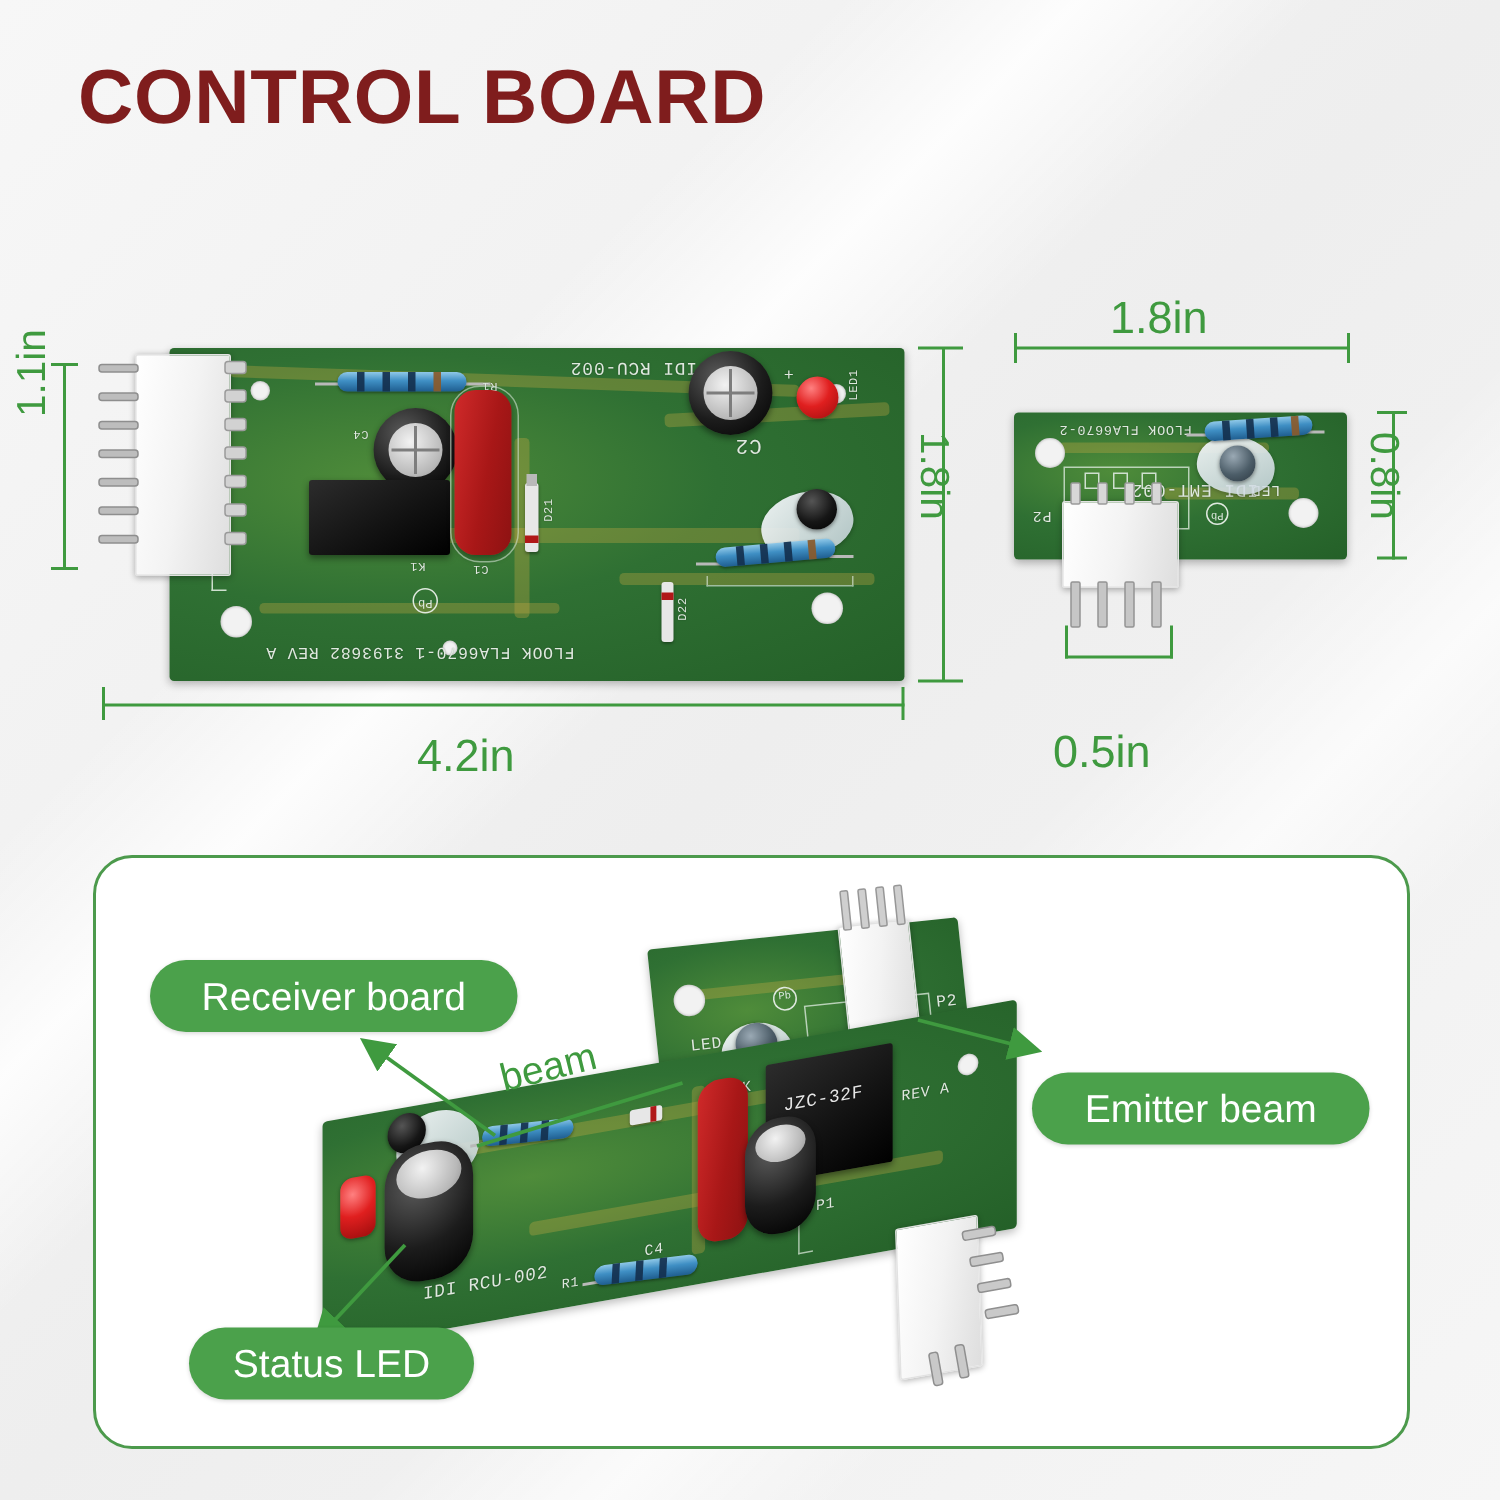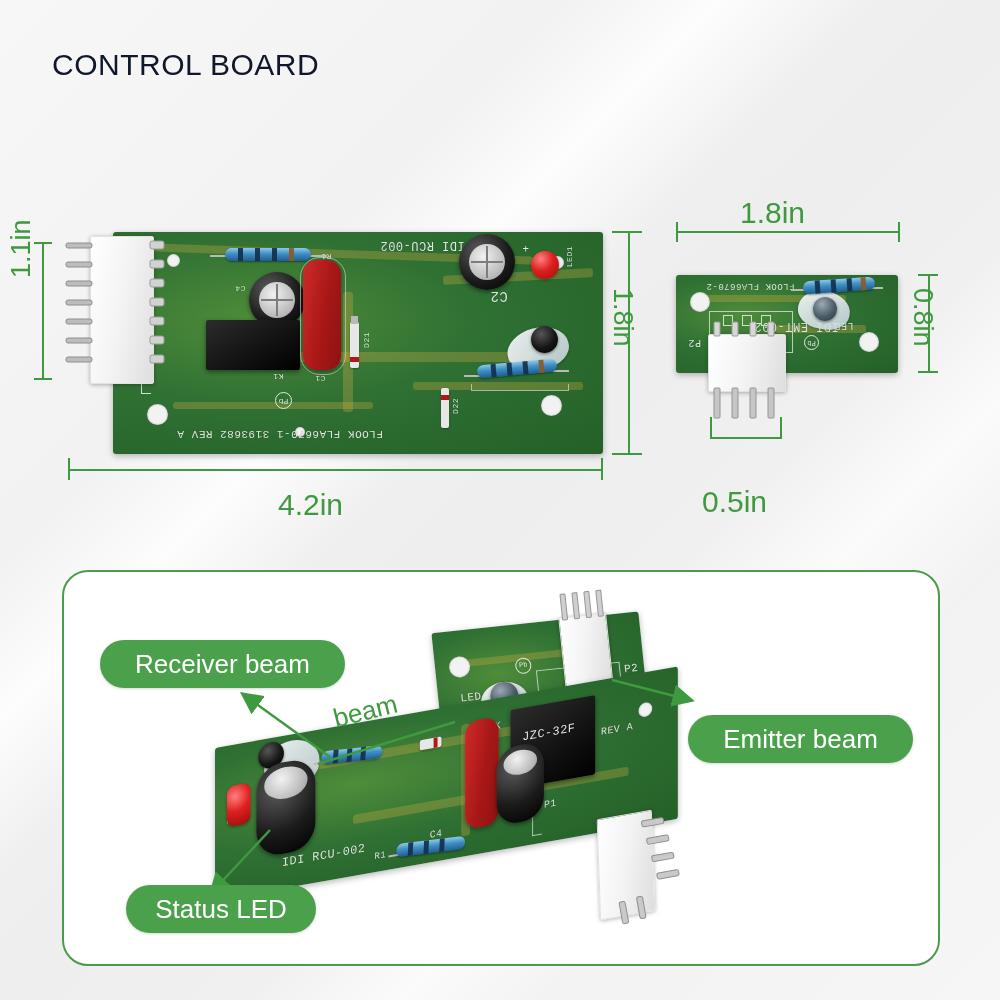--- a/index.html
+++ b/index.html
@@ -17,22 +17,22 @@
       linear-gradient(135deg,#f7f7f7 0%,#eeeeee 50%,#f6f6f6 100%);
   }
   
   #title{position:absolute;left:52px;top:40px;}
   .t1{
     font-size:44px;font-weight:bold;letter-spacing:.5px;
     line-height:46px;color:#8cc63e;
     font-family:"Liberation Sans", sans-serif;
   }
   .t2{
-    font-size:30px;font-weight:normal;letter-spacing:.5px;
-    line-height:50px;color:#0f172a;
+    font-size:51px;font-weight:bold;letter-spacing:.5px;
+    line-height:50px;color:#7f1d1d;
     font-family:"Liberation Sans", sans-serif;
   }
   
   .dim-lbl{
     position:absolute;color:#3f9a3f;font-weight:normal;
     font-size:27px;font-family:"Liberation Sans", sans-serif;
     white-space:nowrap;
   }
   .dim-line{position:absolute;background:#3f9a3f;}
   .dim-h{height:2px;}
@@ -424,21 +424,21 @@
   <line x1="330" y1="757" x2="244" y2="695" stroke="#3f9a3f" stroke-width="2.5" marker-end="url(#ah)"></line>
 
   <line x1="455" y1="722" x2="318" y2="764" stroke="#3f9a3f" stroke-width="2.5"></line>
 
   <line x1="612" y1="680" x2="690" y2="700" stroke="#3f9a3f" stroke-width="2.5" marker-end="url(#ah)"></line>
 
   <line x1="270" y1="830" x2="212" y2="892" stroke="#3f9a3f" stroke-width="2.5" marker-end="url(#ah)"></line>
 </svg>
 
 <div class="badge" style="left:100px;top:640px;width:245px;height:48px;">
-  <span>Receiver beam</span>
+  <span>Receiver board</span>
 </div>
 <div class="badge" style="left:688px;top:715px;width:225px;height:48px;">
   <span>Emitter beam</span>
 </div>
 <div class="badge" style="left:126px;top:885px;width:190px;height:48px;">
   <span>Status LED</span>
 </div>
 <div class="beamlbl" style="left:333px;top:696px;">beam</div>
 
 </body></html>

